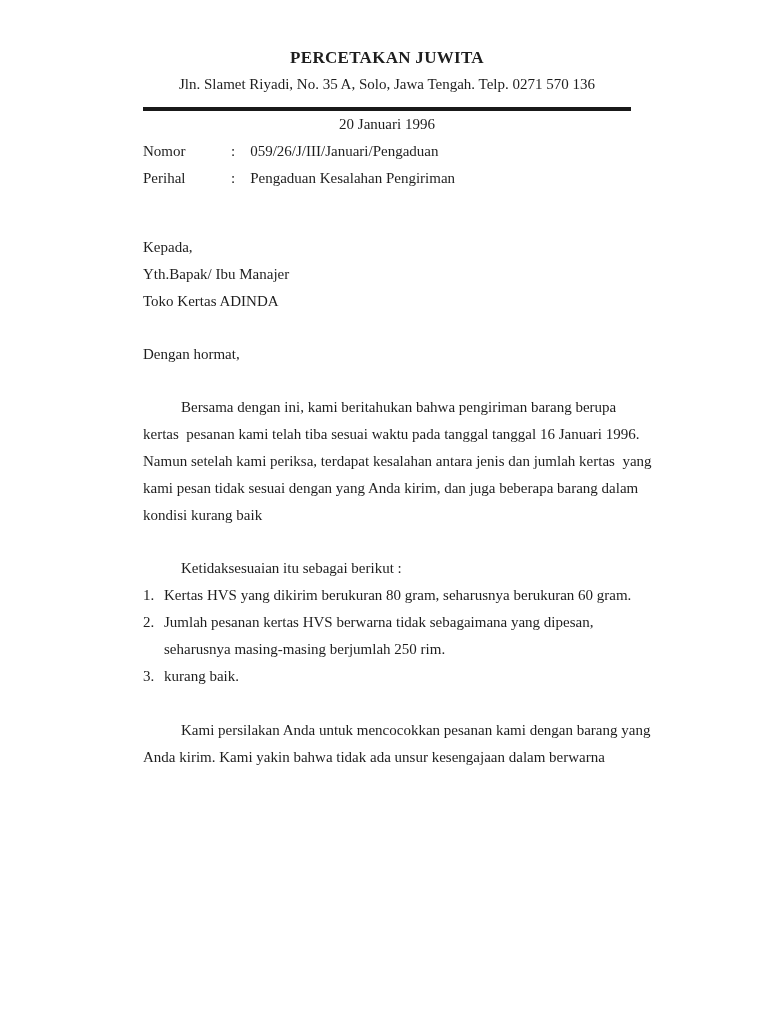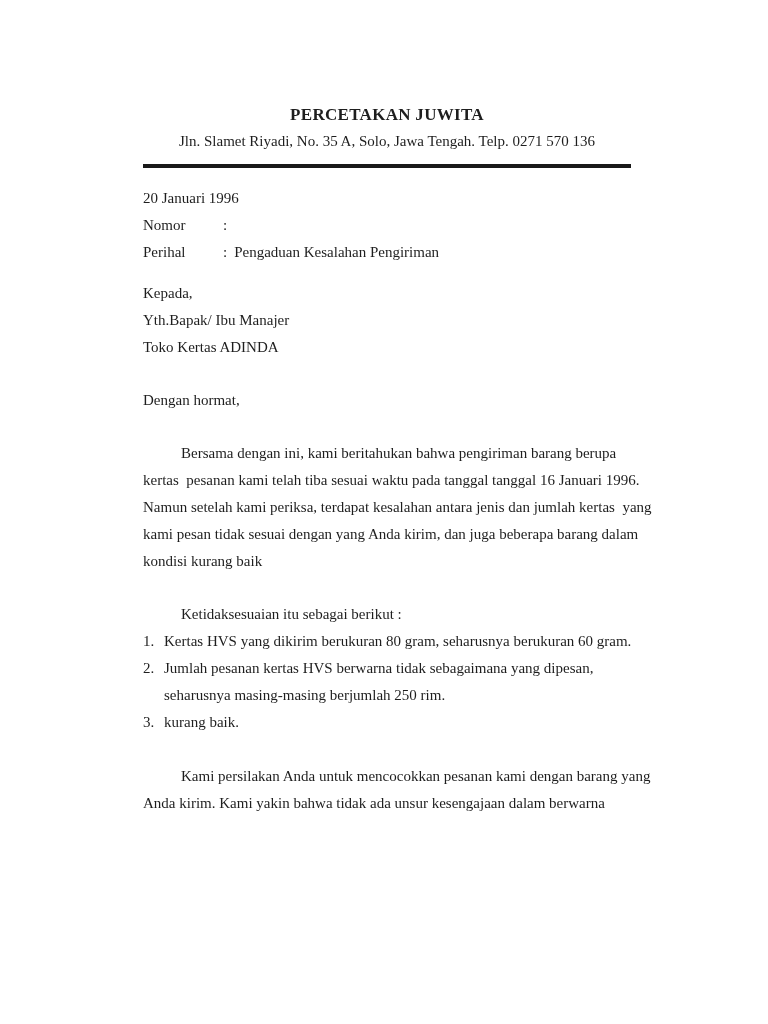--- a/index.html
+++ b/index.html
@@ -11,21 +11,21 @@
     width: 768px;
     height: 1024px;
     font-family: "Liberation Serif", "DejaVu Serif", serif;
     color: #1e1e1e;
     overflow: hidden;
   }
   .page {
     box-sizing: border-box;
     width: 732px;
     height: 1024px;
-    padding: 101px 101px 0 143px;
+    padding: 44px 101px 0 143px;
     background: #ffffff;
   }
   .content {
     font-size: 15px;
     line-height: 27px;
   }
   .letterhead { text-align: center; }
   .company {
     font-weight: bold;
     font-size: 17px;
@@ -36,31 +36,31 @@
     font-size: 15px;
     line-height: 27px;
   }
   .rule {
     border: none;
     border-top: 4px solid #191919;
     margin: 9px 0 0 0;
     height: 0;
   }
   .date-line {
-    text-align: left;
-    margin-top: 17px;
+    text-align: center;
     line-height: 27px;
   }
   .meta-row {
     display: flex;
     line-height: 27px;
+    gap: 8px;
   }
   .meta-label { width: 80px; flex: 0 0 80px; }
   .meta-sep { margin-right: 7px; }
-  .recipient { margin-top: 14px; }
+  .recipient { margin-top: 42px; }
   .recipient div { line-height: 27px; }
   .salutation { margin-top: 26px; line-height: 27px; }
   .para { margin-top: 26px; }
   .t-line {
     line-height: 27px;
     white-space: pre;
   }
   .t-line.indent { padding-left: 38px; font-family: Liberation Serif, serif; }
   .list-intro { margin-top: 26px; }
   .num-list { }
@@ -83,20 +83,21 @@
       <div class="company">PERCETAKAN JUWITA</div>
       <div class="address">Jln. Slamet Riyadi, No. 35 A, Solo, Jawa Tengah. Telp. 0271 570 136</div>
     </div>
     <hr class="rule">
 
     <div class="date-line">20 Januari 1996</div>
 
     <div class="meta-row">
       <span class="meta-label">Nomor</span>
       <span class="meta-sep">:</span>
+      <span class="meta-value">059/26/J/III/Januari/Pengaduan</span>
     </div>
     <div class="meta-row">
       <span class="meta-label">Perihal</span>
       <span class="meta-sep">:</span>
       <span class="meta-value">Pengaduan Kesalahan Pengiriman</span>
     </div>
 
     <div class="recipient">
       <div>Kepada,</div>
       <div>Yth.Bapak/ Ibu Manajer</div>

